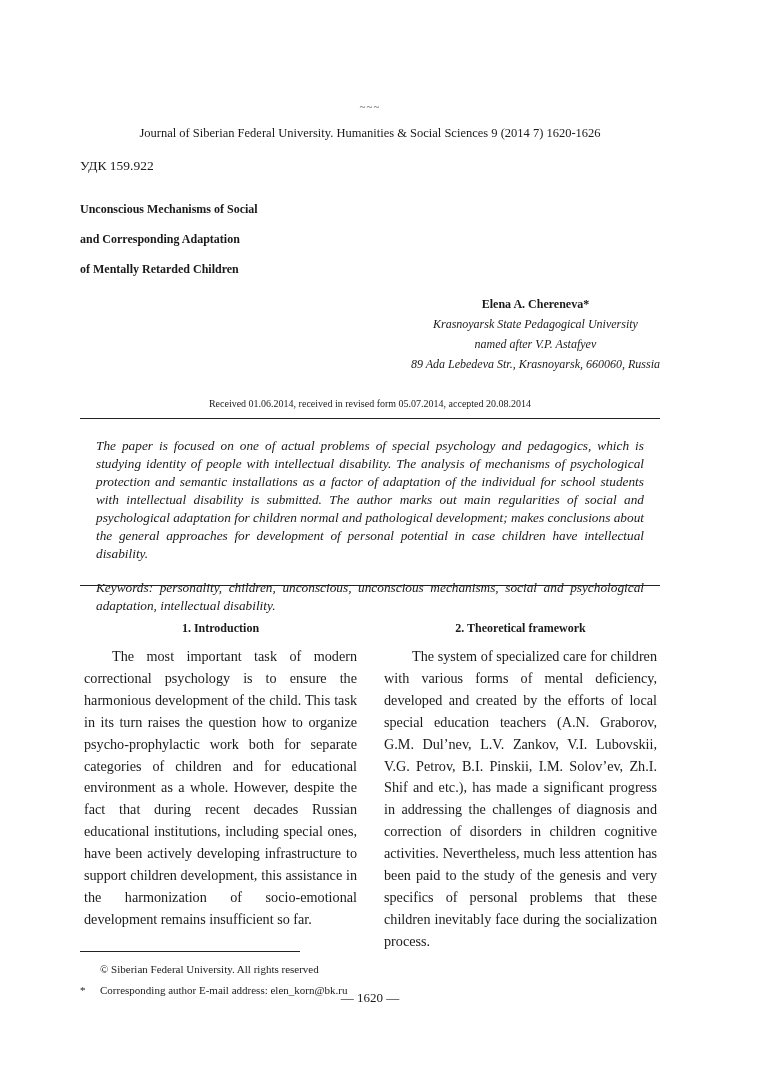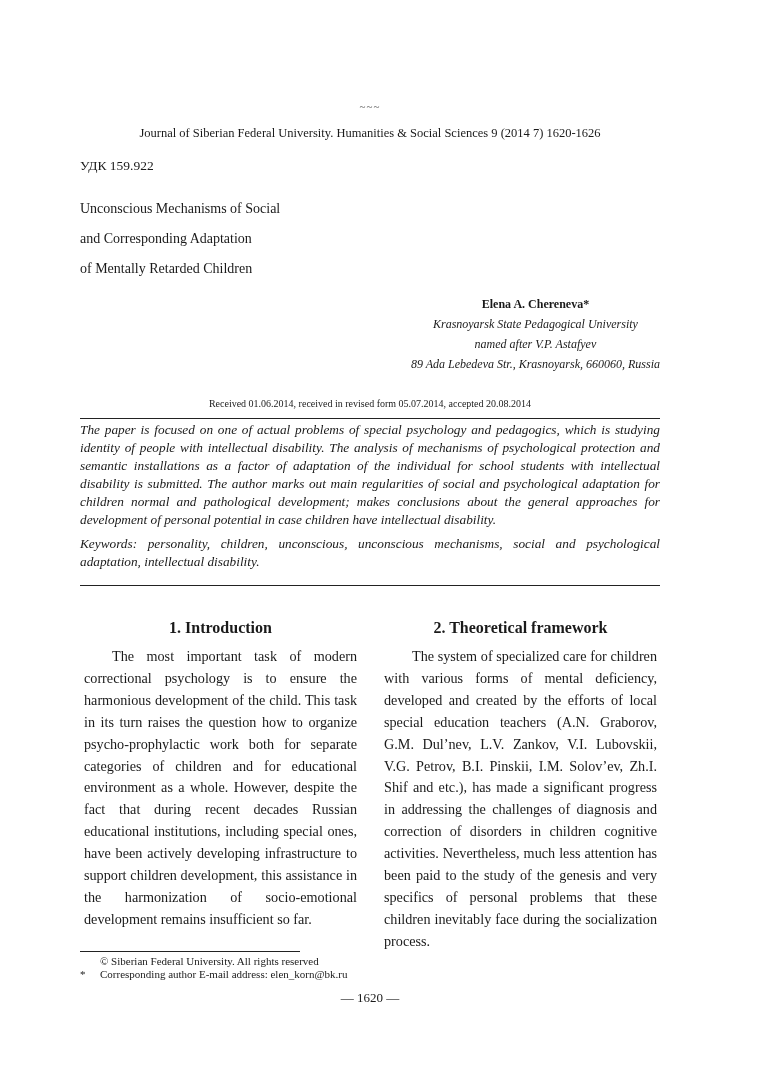--- a/index.html
+++ b/index.html
@@ -7,42 +7,42 @@
     width: 760px; height: 1080px; position: relative; overflow: hidden;
     font-family: "Liberation Serif", "DejaVu Serif", serif; color: #1a1a1a;
   }
   .abs { position: absolute; }
   .journal-header {
     left: 0; width: 740px; top: 85px; text-align: center; font-size: 12.5px; margin-top: 41px;
   }
   .tilde { left: 0; width: 740px; top: 100px; text-align: center; font-size: 11px; color: #555; letter-spacing: 1px; }
   .udk { left: 80px; top: 158px; font-size: 13.5px; text-align: center; }
   .title {
-    left: 80px; top: 194px; font-size: 14px; font-weight: normal; line-height: 30px;
+    left: 80px; top: 194px; font-size: 12px; font-weight: bold; line-height: 30px;
   }
   .title div { white-space: nowrap; }
   .author-block { right: 100px; top: 294px; text-align: center; font-size: 12px; line-height: 20px; }
   .author-name { font-weight: bold; }
   .affil { font-style: italic; }
   .received { left: 80px; width: 580px; top: 398px; text-align: center; font-size: 10px; }
   .rule { left: 80px; width: 580px; height: 0; border-top: 1.3px solid #222; }
   .abstract {
     left: 80px; width: 580px; top: 421px; font-style: italic; font-size: 13.3px;
     line-height: 18px; text-align: justify;
   }
-  .abstract p { margin: 0; }
+  .abstract p { margin: 16px; }
   .abstract p.kw { margin-top: 6px; }
   .col { width: 281px; font-size: 14.2px; line-height: 21.9px; text-align: justify; }
   .col-left { left: 80px; top: 620px; }
   .col-right { left: 380px; top: 620px; }
-  .sec-head { text-align: center; font-weight: bold; font-size: 16px; line-height: 16px; margin-bottom: 10px; }
+  .sec-head { text-align: center; font-weight: bold; font-size: 12px; line-height: 16px; margin-bottom: 10px; }
   .col p { margin: 4px; text-indent: 28px; hyphens: manual; }
   .footnote-rule { left: 80px; width: 220px; top: 951px; border-top: 1px solid #222; }
   .footnotes { left: 80px; top: 955px; font-size: 11px; line-height: 13px; }
-  .fn { position: relative; padding-left: 20px; white-space: nowrap; }
+  .fn { position: relative; padding-left: 20px; white-space: nowrap; margin-top: 8px; }
   .fn .mark { position: absolute; left: 0; }
   .page-number { left: 0; width: 740px; top: 990px; text-align: center; font-size: 13px; }
 </style>
 </head>
 <body>
 
 <div class="abs journal-header">Journal of  Siberian Federal University.  Humanities &amp; Social Sciences 9 (2014 7) 1620-1626</div>
 <div class="abs tilde">~~~</div>
 
 <div class="abs udk">УДК 159.922</div>

